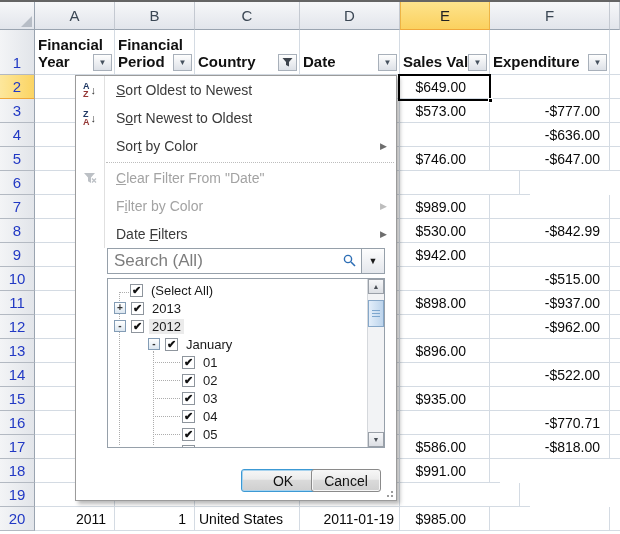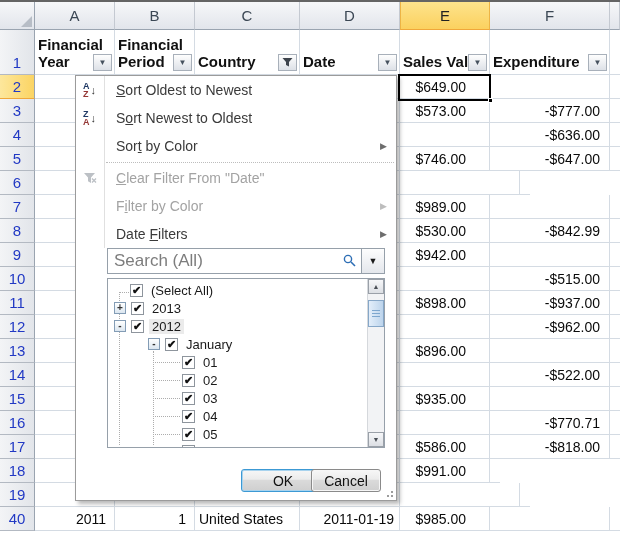--- a/index.html
+++ b/index.html
@@ -169,21 +169,21 @@
       <div class="rh">10</div>
       <div class="rh">11</div>
       <div class="rh">12</div>
       <div class="rh">13</div>
       <div class="rh">14</div>
       <div class="rh">15</div>
       <div class="rh">16</div>
       <div class="rh">17</div>
       <div class="rh">18</div>
       <div class="rh">19</div>
-      <div class="rh">40</div>
+      <div class="rh">20</div>
     </div>
 
     <div class="gridcol">
 
       <div class="cellrow hdr">
         <div class="c ca hdrcell">
             <span>Financial Year</span>
           <span class="fbtn">
               <span class="dn">▼</span>
             </span>

